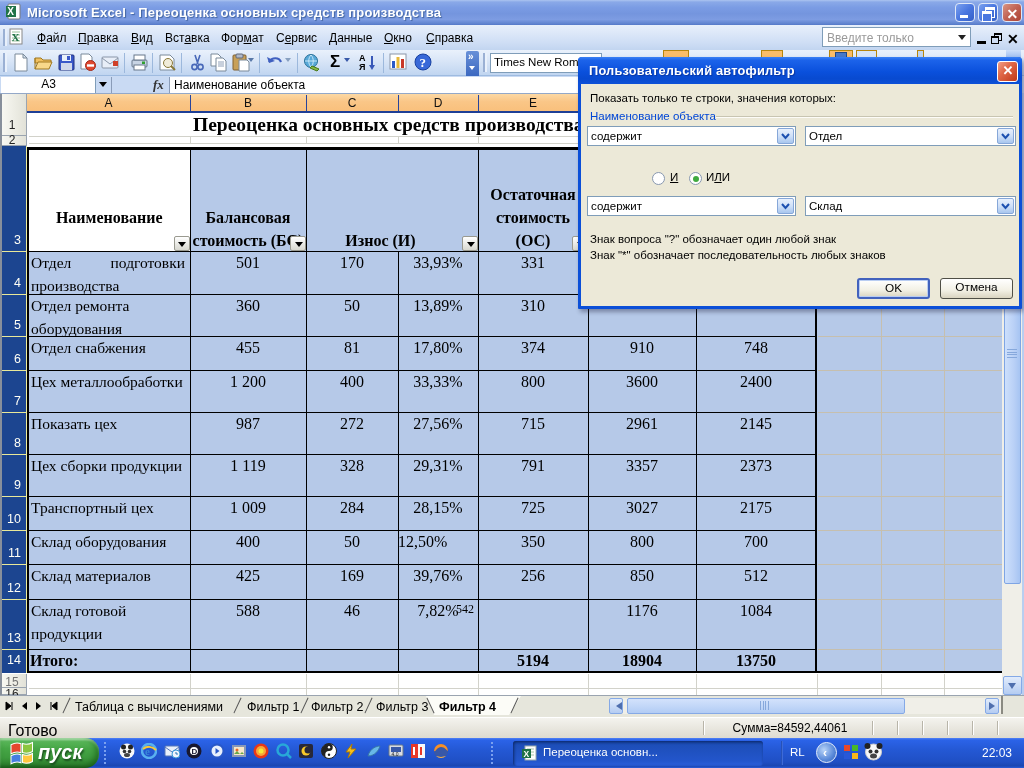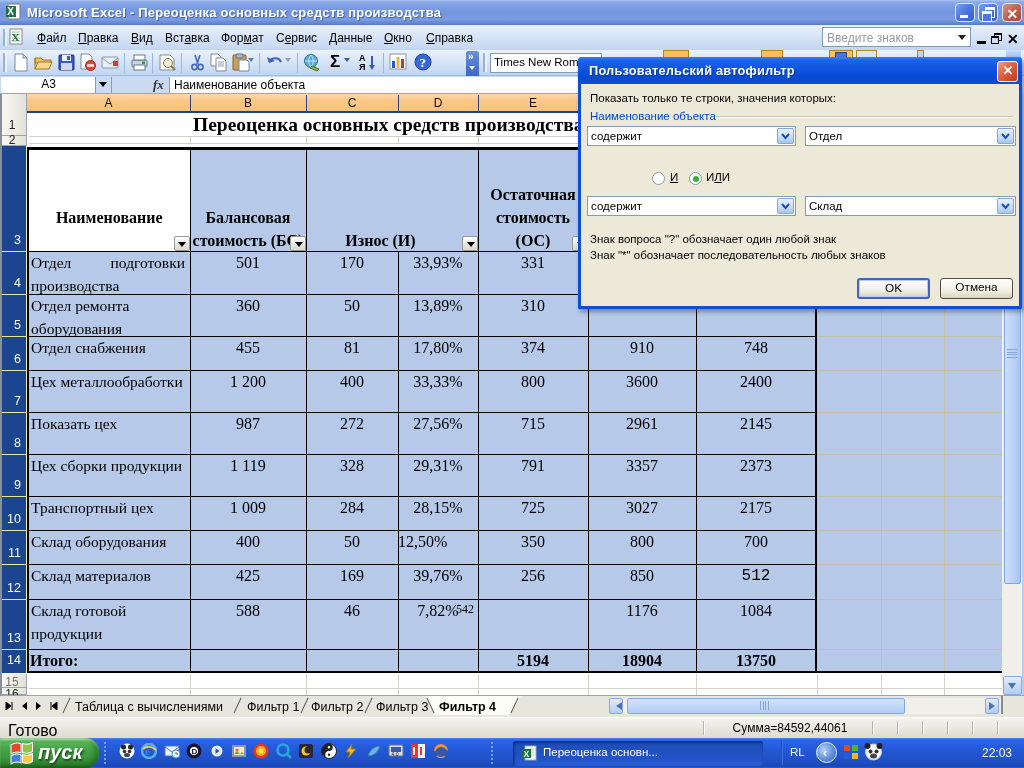--- a/index.html
+++ b/index.html
@@ -139,21 +139,21 @@
 <div class="abs" style="left:306px;top:533px;width:92px;height:20px;font-family:'Liberation Serif',serif;font-size:16px;text-align:center;">50</div>
 <div class="abs" style="left:398px;top:533px;width:80px;height:20px;font-family:'Liberation Serif',serif;font-size:16px;text-align:left;">12,50%</div>
 <div class="abs" style="left:478px;top:533px;width:110px;height:20px;font-family:'Liberation Serif',serif;font-size:16px;text-align:center;">350</div>
 <div class="abs" style="left:588px;top:533px;width:108px;height:20px;font-family:'Liberation Serif',serif;font-size:16px;text-align:center;">800</div>
 <div class="abs" style="left:696px;top:533px;width:120px;height:20px;font-family:'Liberation Serif',serif;font-size:16px;text-align:center;">700</div>
 <div class="abs" style="left:190px;top:567px;width:116px;height:20px;font-family:'Liberation Serif',serif;font-size:16px;text-align:center;">425</div>
 <div class="abs" style="left:306px;top:567px;width:92px;height:20px;font-family:'Liberation Serif',serif;font-size:16px;text-align:center;">169</div>
 <div class="abs" style="left:398px;top:567px;width:80px;height:20px;font-family:'Liberation Serif',serif;font-size:16px;text-align:center;">39,76%</div>
 <div class="abs" style="left:478px;top:567px;width:110px;height:20px;font-family:'Liberation Serif',serif;font-size:16px;text-align:center;">256</div>
 <div class="abs" style="left:588px;top:567px;width:108px;height:20px;font-family:'Liberation Serif',serif;font-size:16px;text-align:center;">850</div>
-<div class="abs" style="left:696px;top:567px;width:120px;height:20px;font-family:Liberation Mono, monospace;font-size:16px;text-align:center;">512</div>
+<div class="abs" style="left:696px;top:567px;width:120px;height:20px;font-family:Liberation Serif, serif;font-size:16px;text-align:center;">512</div>
 <div class="abs" style="left:190px;top:602px;width:116px;height:20px;font-family:'Liberation Serif',serif;font-size:16px;text-align:center;">588</div>
 <div class="abs" style="left:306px;top:602px;width:92px;height:20px;font-family:'Liberation Serif',serif;font-size:16px;text-align:center;">46</div>
 <div class="abs" style="left:398px;top:602px;width:80px;height:20px;font-family:'Liberation Serif',serif;font-size:16px;text-align:center;">7,82%</div>
 <div class="abs" style="left:456px;top:602px;width:110px;height:20px;font-family:'Liberation Serif',serif;font-size:12px;text-align:left;">542</div>
 <div class="abs" style="left:588px;top:602px;width:108px;height:20px;font-family:'Liberation Serif',serif;font-size:16px;text-align:center;">1176</div>
 <div class="abs" style="left:696px;top:602px;width:120px;height:20px;font-family:'Liberation Serif',serif;font-size:16px;text-align:center;">1084</div>
 <div class="abs" style="left:478px;top:651.5px;width:110px;height:19px;font-family:'Liberation Serif',serif;font-size:16px;font-weight:bold;text-align:center;">5194</div>
 <div class="abs" style="left:588px;top:651.5px;width:108px;height:19px;font-family:'Liberation Serif',serif;font-size:16px;font-weight:bold;text-align:center;">18904</div>
 <div class="abs" style="left:696px;top:651.5px;width:120px;height:19px;font-family:'Liberation Serif',serif;font-size:16px;font-weight:bold;text-align:center;">13750</div>
 <div class="abs" style="left:27px;top:94px;width:975px;height:17px;background:linear-gradient(#fcd9a4 0%,#fac687 45%,#f9c07c 100%);"></div>
@@ -229,21 +229,21 @@
 <div class="abs" style="left:37px;top:31px;width:52px;height:15px;font-size:12px;color:#000;white-space:nowrap;"><u>Ф</u>айл</div>
 <div class="abs" style="left:78px;top:31px;width:52px;height:15px;font-size:12px;color:#000;white-space:nowrap;"><u>П</u>равка</div>
 <div class="abs" style="left:131px;top:31px;width:52px;height:15px;font-size:12px;color:#000;white-space:nowrap;"><u>В</u>ид</div>
 <div class="abs" style="left:165px;top:31px;width:52px;height:15px;font-size:12px;color:#000;white-space:nowrap;">Вст<u>а</u>вка</div>
 <div class="abs" style="left:221px;top:31px;width:52px;height:15px;font-size:12px;color:#000;white-space:nowrap;">Фор<u>м</u>ат</div>
 <div class="abs" style="left:276px;top:31px;width:52px;height:15px;font-size:12px;color:#000;white-space:nowrap;">С<u>е</u>рвис</div>
 <div class="abs" style="left:329px;top:31px;width:52px;height:15px;font-size:12px;color:#000;white-space:nowrap;"><u>Д</u>анные</div>
 <div class="abs" style="left:384px;top:31px;width:52px;height:15px;font-size:12px;color:#000;white-space:nowrap;"><u>О</u>кно</div>
 <div class="abs" style="left:426px;top:31px;width:52px;height:15px;font-size:12px;color:#000;white-space:nowrap;"><u>С</u>правка</div>
 <div class="abs" style="left:822px;top:27px;width:149px;height:20px;background:#fff;border:1px solid #7f9db9;box-sizing:border-box;"></div>
-<div class="abs" style="left:827px;top:31px;width:100px;height:14px;font-size:12px;color:#9a9a9a;">Введите знаков</div>
+<div class="abs" style="left:827px;top:31px;width:100px;height:14px;font-size:12px;color:#9a9a9a;">Введите только</div>
 <div class="abs" style="left:958px;top:35px;width:10px;height:8px;">
       <span style="position:absolute;border:4px solid transparent;border-top:5px solid #222;"></span>
     </div>
 <div class="abs" style="left:977px;top:34px;width:10px;height:10px;">
       <span style="position:absolute;left:0px;top:7px;width:9px;height:3px;background:#000;"></span>
     </div>
 <div class="abs" style="left:991px;top:33px;width:11px;height:10px;">
       <span style="position:absolute;left:3px;top:0px;width:6px;height:5px;border:1px solid #000;border-top-width:2px;"></span>
       <span style="position:absolute;left:0px;top:3px;width:6px;height:5px;border:1px solid #000;border-top-width:2px;background:#cfdef5;"></span>
     </div>

